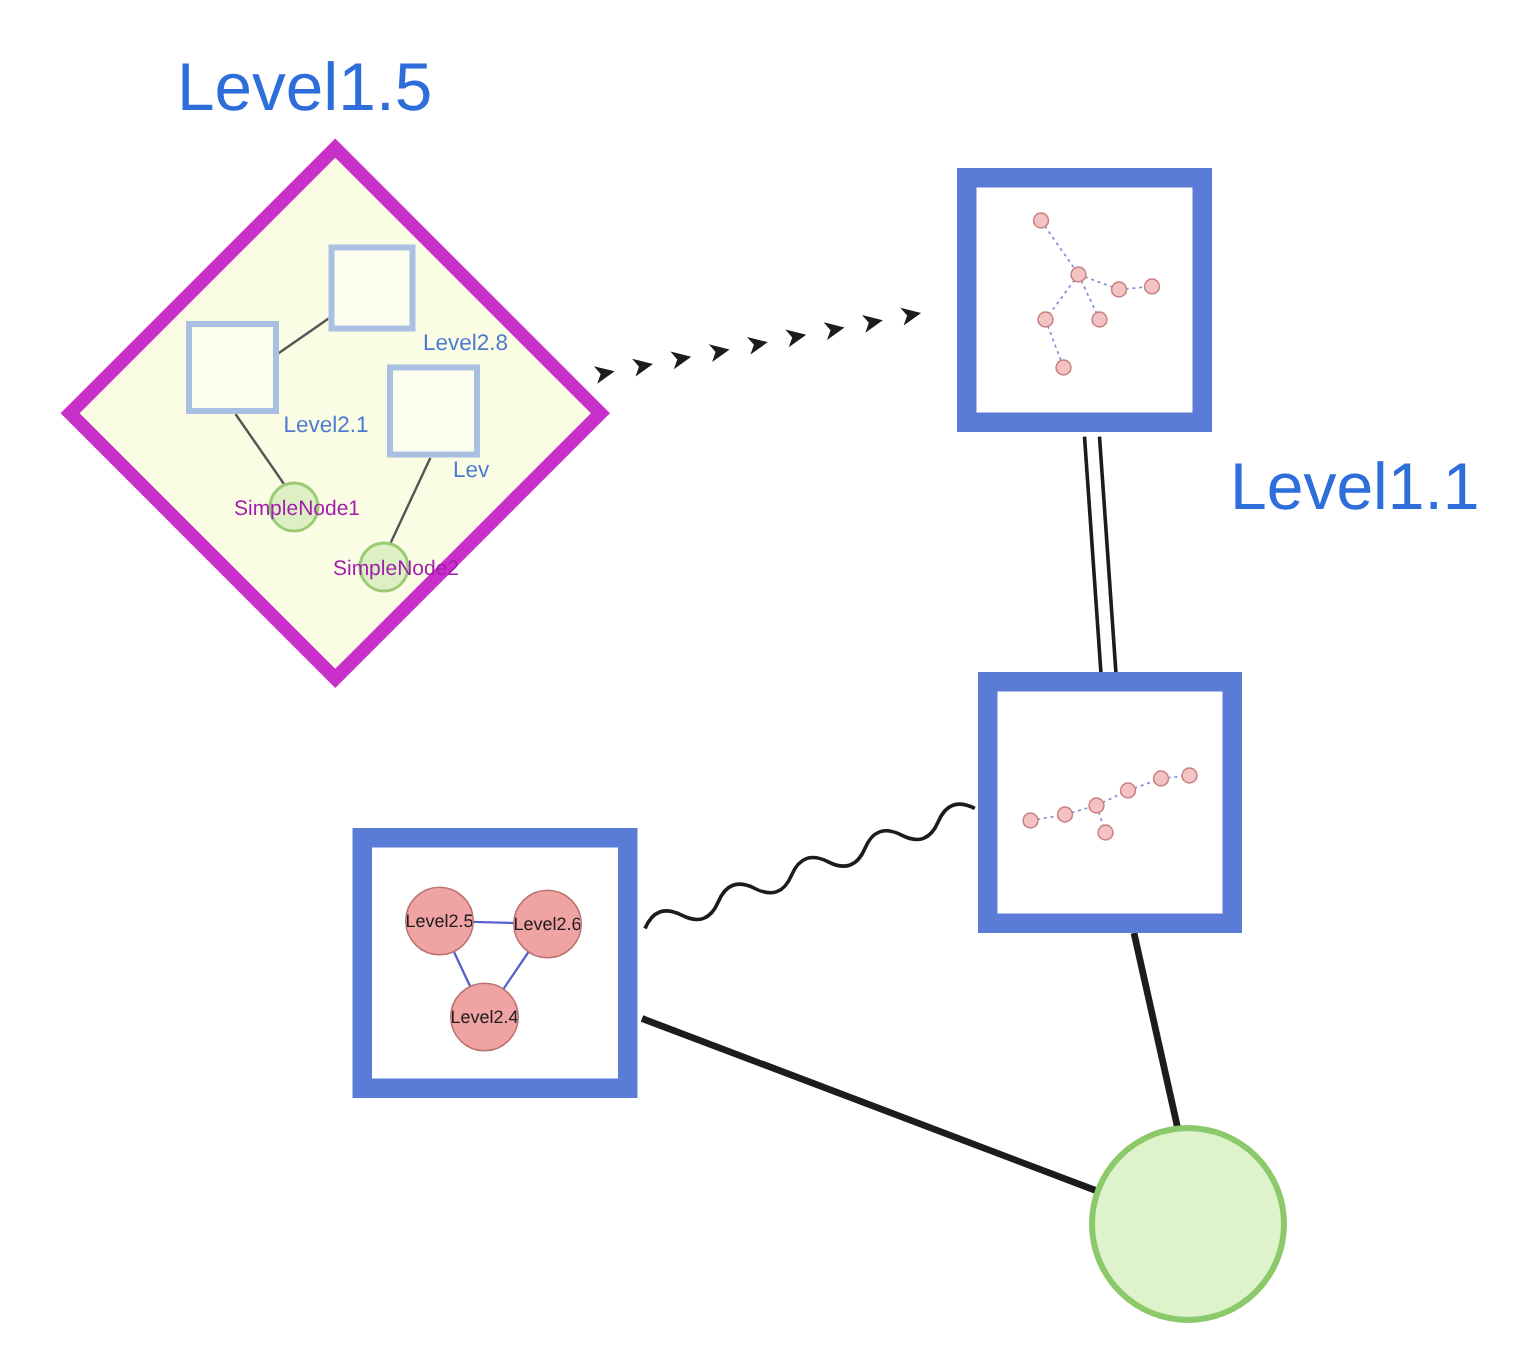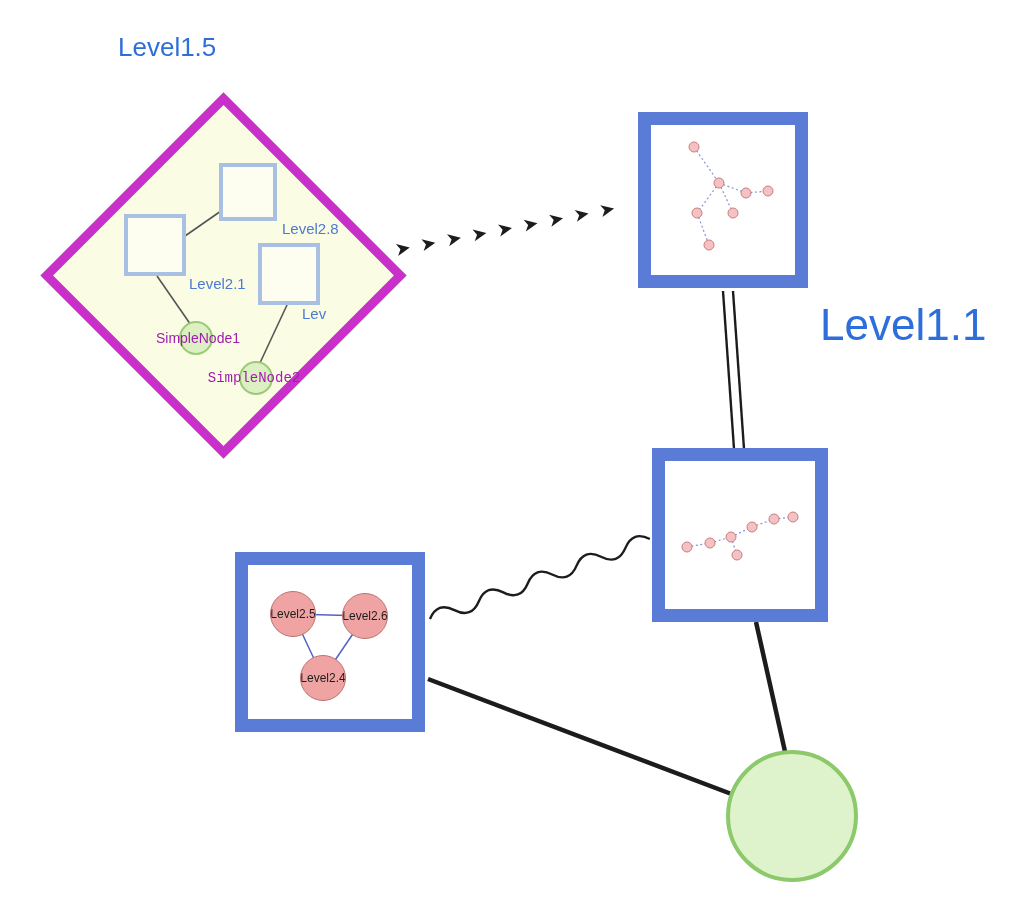--- a/index.html
+++ b/index.html
@@ -32,21 +32,21 @@
                background:#efa3a3; border:1.5px solid #bb7272; display:flex;
                align-items:center; justify-content:center; font-size:12px; color:#1d1d1d;
                z-index:3; overflow:hidden; white-space:nowrap; }
 
   
   .green-node { position:absolute; left:726px; top:750px; width:132px; height:132px;
                 border-radius:50%; background:#def3cb; border:4px solid #8cc96b; z-index:3; }
 
   
   .node-label { position:absolute; color:#2e6edb; font-size:44px; white-space:nowrap; z-index:4; }
-  .node-label.xl { font-size:26px; }
+  .node-label.xl { font-size:45px; }
   .black-label { position:absolute; color:#000000; font-size:30px; white-space:nowrap;
                  text-align:center; z-index:4; }
 </style>
 </head>
 <body>
 
 <div class="canvas">
 
   <div class="diamond"></div>
 
@@ -89,21 +89,21 @@
   <div class="inner-sq" style="left:124px; top:214px; width:62px; height:62px;"></div>
   <div class="inner-label" style="left:189px; top:275px;">Level2.1</div>
 
   <div class="inner-sq" style="left:258px; top:243px; width:62px; height:62px;"></div>
   <div class="inner-label" style="left:302px; top:305px;">Lev</div>
 
   <div class="simple-node" style="left:179px; top:321px;"></div>
   <div class="simple-label" style="left:198px; top:330px;">SimpleNode1</div>
 
   <div class="simple-node" style="left:239px; top:361px;"></div>
-  <div class="simple-label" style="left:254px; top:370px;font-family:Liberation Mono, monospace;">SimpleNode2</div>
+  <div class="simple-label" style="left:264px; top:370px;">SimpleNode2</div>
 
   <div class="big-box" style="left:638px; top:112px; width:170px; height:176px;">
     <svg width="144" height="150" viewBox="0 0 144 150">
       <g stroke="#8892d8" stroke-width="1.2" stroke-dasharray="2,2.5">
         <line x1="43" y1="22" x2="68" y2="58"></line>
         <line x1="68" y1="58" x2="46" y2="88"></line>
         <line x1="46" y1="88" x2="58" y2="120"></line>
         <line x1="68" y1="58" x2="95" y2="68"></line>
         <line x1="95" y1="68" x2="117" y2="66"></line>
         <line x1="68" y1="58" x2="82" y2="88"></line>

